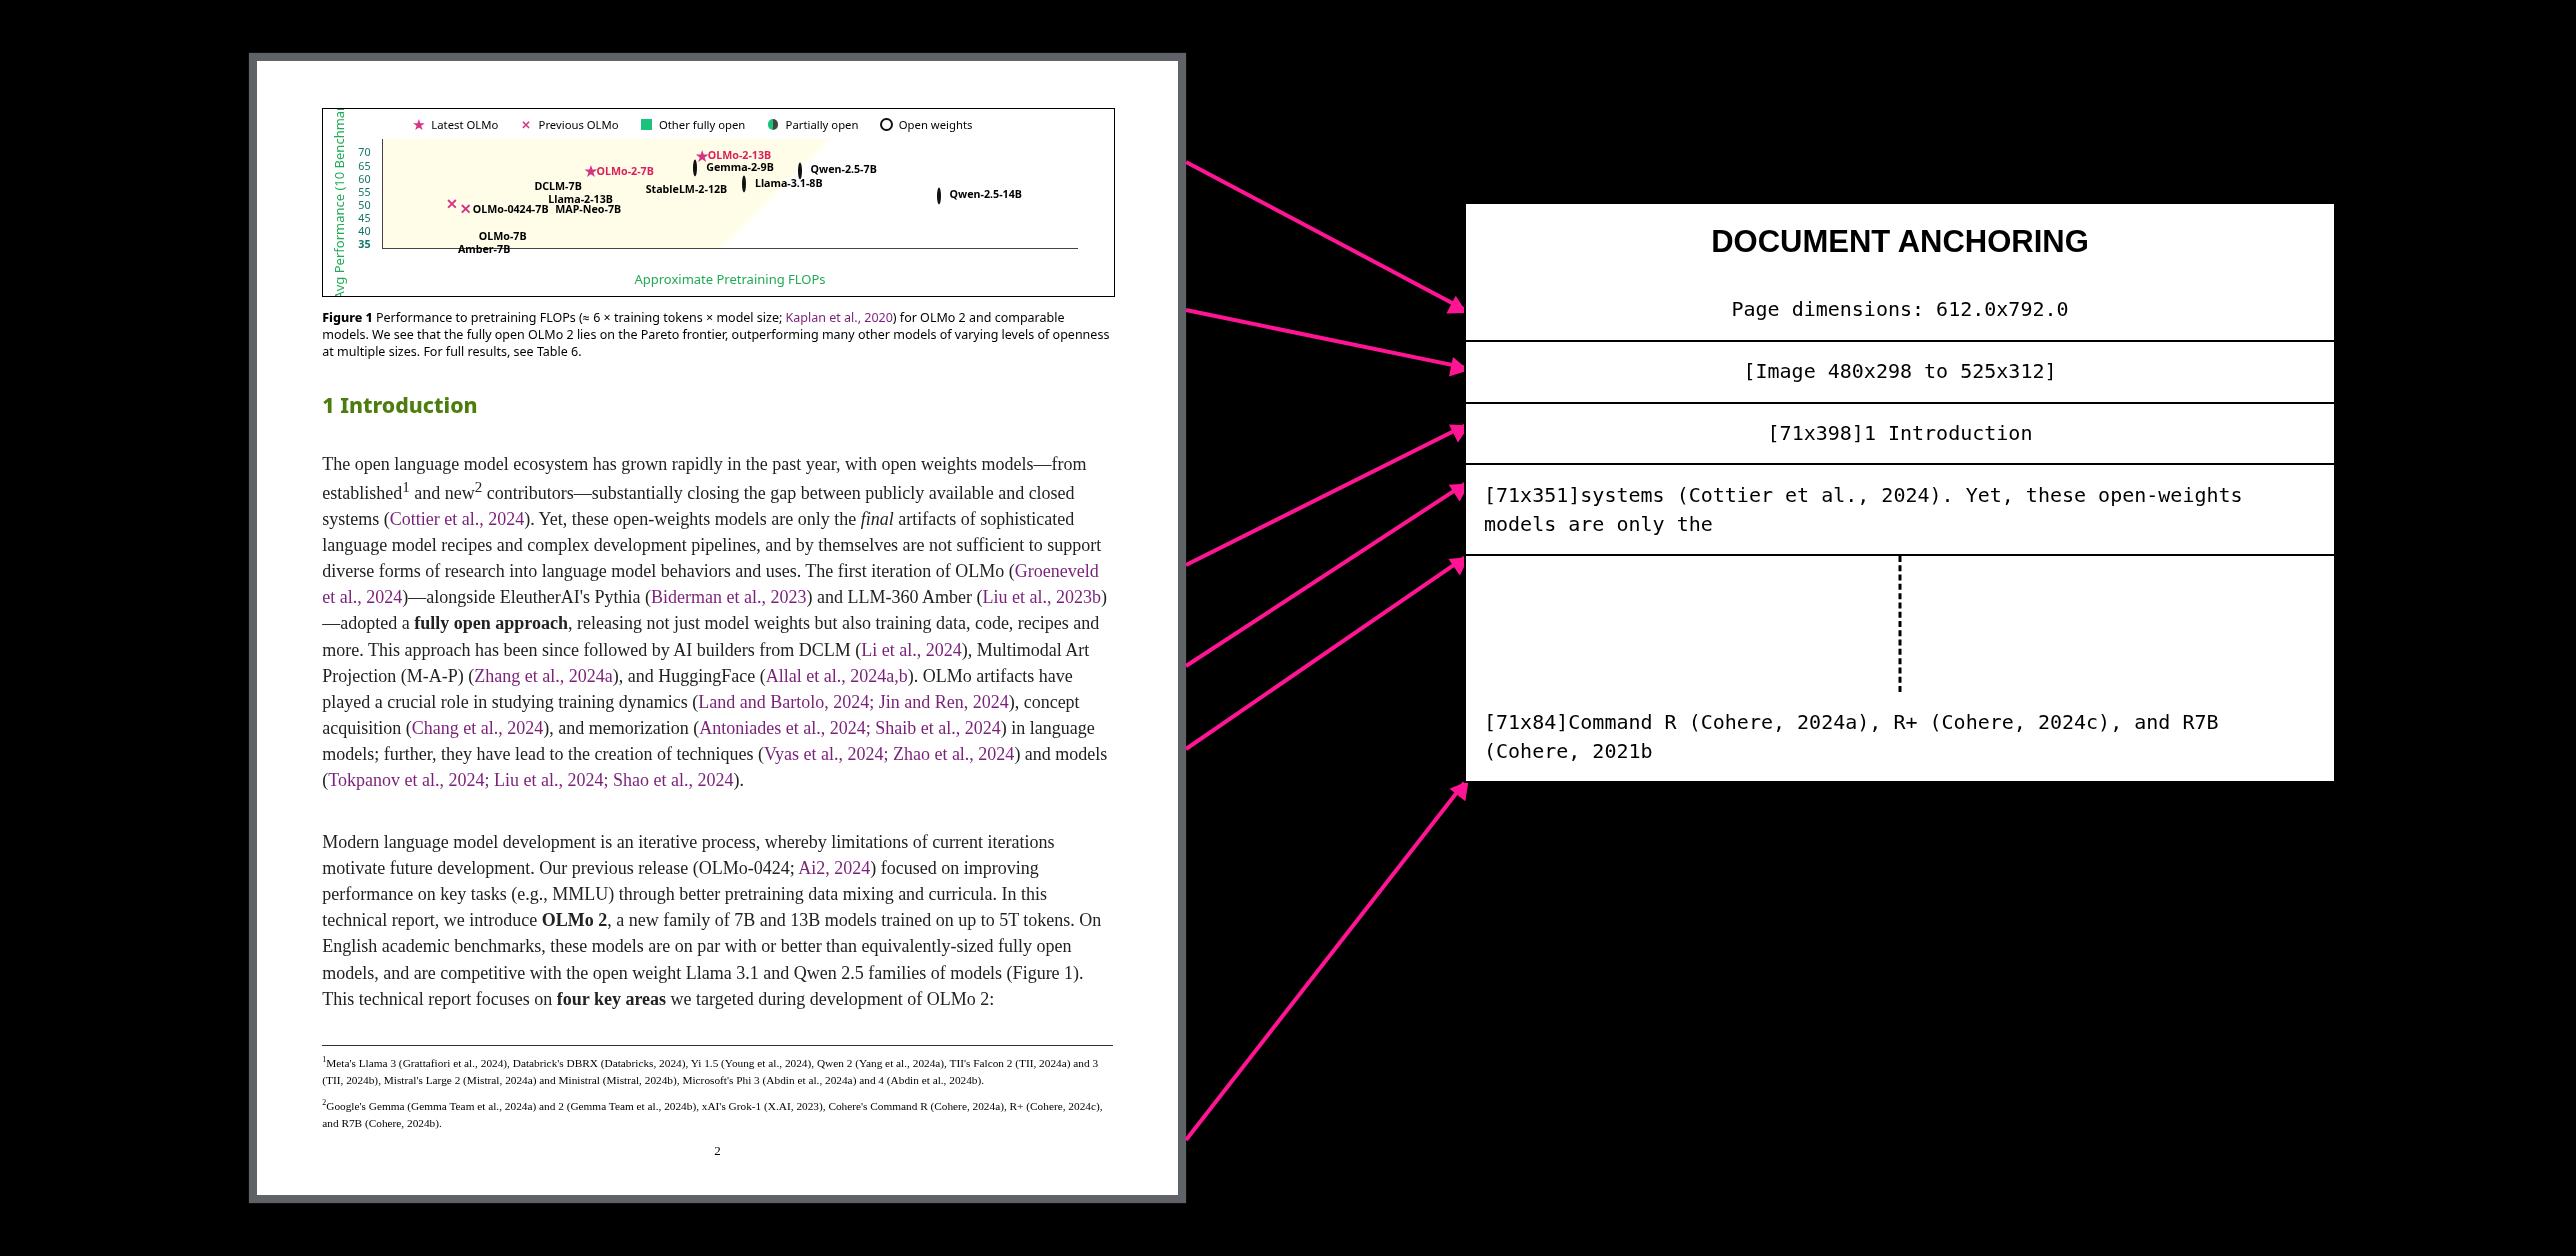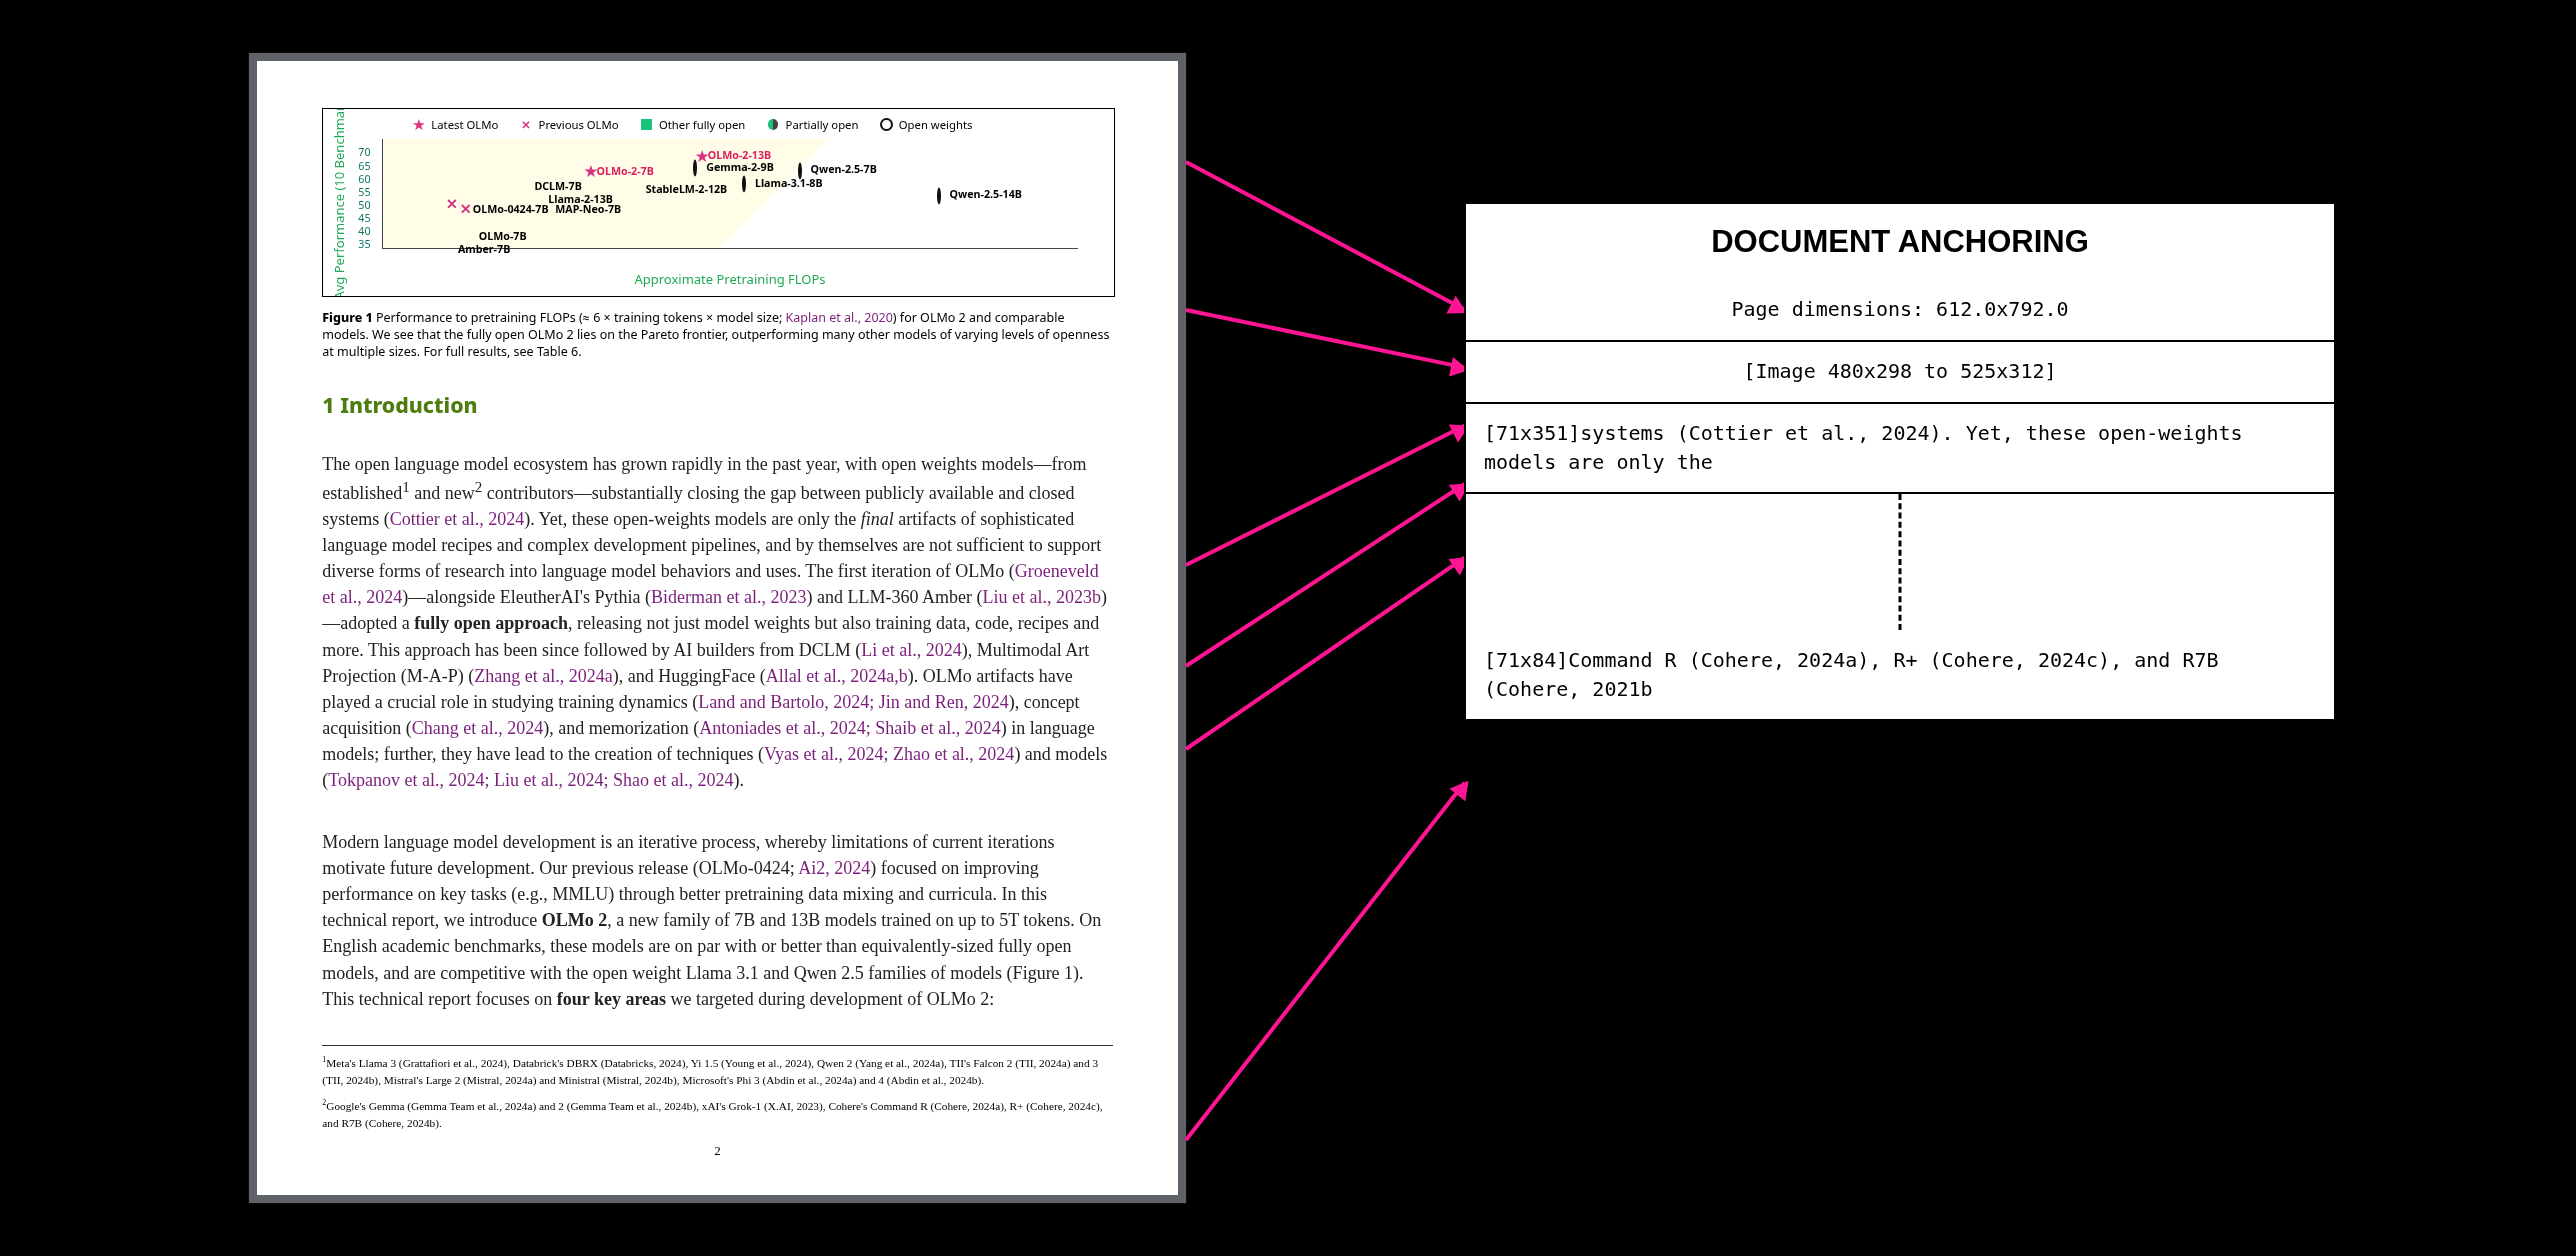--- a/index.html
+++ b/index.html
@@ -107,21 +107,21 @@
               <div class="pt" style="left: 5%; top: 95.2381%;"><span class="sq" style="background:#19c37d"></span></div>
               <div class="pt" style="left: 18%; top: 54.7619%;"><span class="sq" style="background:#19c37d"></span></div>
               <div class="pt" style="left: 36%; top: 40.4762%;"><span class="partial"></span><label>StableLM-2-12B</label></div>
               <div class="pt" style="left: 22%; top: 50%;"><span class="partial"></span><label>Llama-2-13B</label></div>
               <div class="pt" style="left: 45%; top: 26.1905%;"><span class="dot open"></span><label>Gemma-2-9B</label></div>
               <div class="pt" style="left: 52%; top: 40.4762%;"><span class="dot open"></span><label>Llama-3.1-8B</label></div>
               <div class="pt" style="left: 60%; top: 28.5714%;"><span class="dot open"></span><label>Qwen-2.5-7B</label></div>
               <div class="pt" style="left: 80%; top: 9.52381%; margin-top: 46px;"><span class="dot open"></span><label>Qwen-2.5-14B</label></div>
             </div>
           <div id="y-ticks">
-              <div class="tick" style="left: -24px; top: 95.2381%; transform: translateY(-50%);">35</div>
+              <div class="tick" style="left: -24px; top: 95.2381%; transform: translateY(-50%); font-weight: bold;">35</div>
               <div class="tick" style="left: -24px; top: 83.3333%; transform: translateY(-50%);">40</div>
               <div class="tick" style="left: -24px; top: 71.4286%; transform: translateY(-50%);">45</div>
               <div class="tick" style="left: -24px; top: 59.5238%; transform: translateY(-50%);">50</div>
               <div class="tick" style="left: -24px; top: 47.619%; transform: translateY(-50%);">55</div>
               <div class="tick" style="left: -24px; top: 35.7143%; transform: translateY(-50%);">60</div>
               <div class="tick" style="left: -24px; top: 23.8095%; transform: translateY(-50%);">65</div>
               <div class="tick" style="left: -24px; top: 11.9048%; transform: translateY(-50%);">70</div>
             </div>
         </div>
         <div class="x-title">Approximate Pretraining FLOPs</div>
@@ -155,20 +155,21 @@
       <div class="arrow" style="left: 1186px; top: 563px; width: 312px; transform: rotate(-26.5651deg);"></div>
       <div class="arrow" style="left: 1186px; top: 664px; width: 333px; transform: rotate(-33.1522deg);"></div>
       <div class="arrow" style="left: 1186px; top: 747px; width: 338px; transform: rotate(-34.4982deg);"></div>
       <div class="arrow" style="left: 1186px; top: 1138px; width: 453px; transform: rotate(-52.0659deg);"></div>
     </div>
 
   <div class="anchor">
     <div class="anchor-title">DOCUMENT ANCHORING</div>
     <div class="row">Page dimensions: 612.0x792.0</div>
     <div class="row">[Image 480x298 to 525x312]</div>
+    <div class="row">[71x398]1 Introduction</div>
     <div class="row left">[71x351]systems (Cottier et al., 2024). Yet, these open-weights models are only the</div>
     <div class="gap">
         <div class="dash"></div>
       </div>
     <div class="row left">[71x84]Command R (Cohere, 2024a), R+ (Cohere, 2024c), and R7B (Cohere, 2021b</div>
   </div>
 
 </div>
 
 

